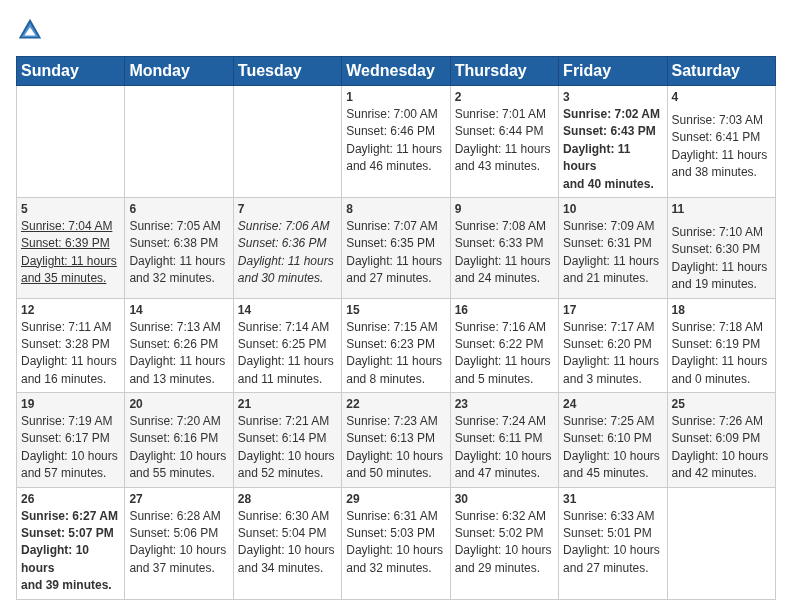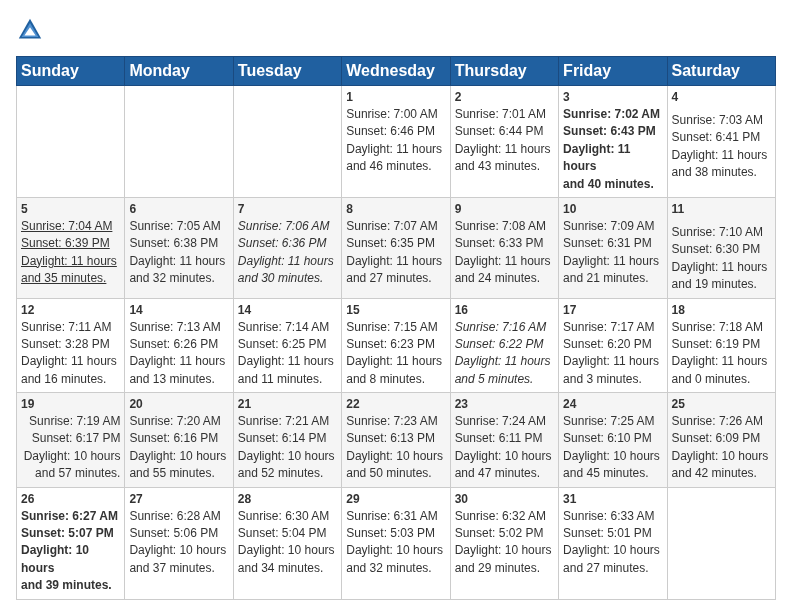--- a/index.html
+++ b/index.html
@@ -235,21 +235,21 @@
         </td>
         <td>
           <span class="day-number">15</span>
           <div class="day-info" style="white-space: pre-line;">Sunrise: 7:15 AM
 Sunset: 6:23 PM
 Daylight: 11 hours
 and 8 minutes.</div>
         </td>
         <td>
           <span class="day-number">16</span>
-          <div class="day-info" style="white-space: pre-line; font-style: italic;">Sunrise: 7:16 AM
+          <div class="day-info" style="white-space: pre-line;">Sunrise: 7:16 AM
 Sunset: 6:22 PM
 Daylight: 11 hours
 and 5 minutes.</div>
         </td>
         <td>
           <span class="day-number">17</span>
           <div class="day-info" style="white-space: pre-line;">Sunrise: 7:17 AM
 Sunset: 6:20 PM
 Daylight: 11 hours
 and 3 minutes.</div>
@@ -258,21 +258,21 @@
           <span class="day-number">18</span>
           <div class="day-info" style="white-space: pre-line;">Sunrise: 7:18 AM
 Sunset: 6:19 PM
 Daylight: 11 hours
 and 0 minutes.</div>
         </td>
       </tr>
       <tr>
         <td>
           <span class="day-number">19</span>
-          <div class="day-info" style="white-space: pre-line; text-align: right;">Sunrise: 7:19 AM
+          <div class="day-info" style="white-space: pre-line;">Sunrise: 7:19 AM
 Sunset: 6:17 PM
 Daylight: 10 hours
 and 57 minutes.</div>
         </td>
         <td>
           <span class="day-number">20</span>
           <div class="day-info" style="white-space: pre-line;">Sunrise: 7:20 AM
 Sunset: 6:16 PM
 Daylight: 10 hours
 and 55 minutes.</div>

